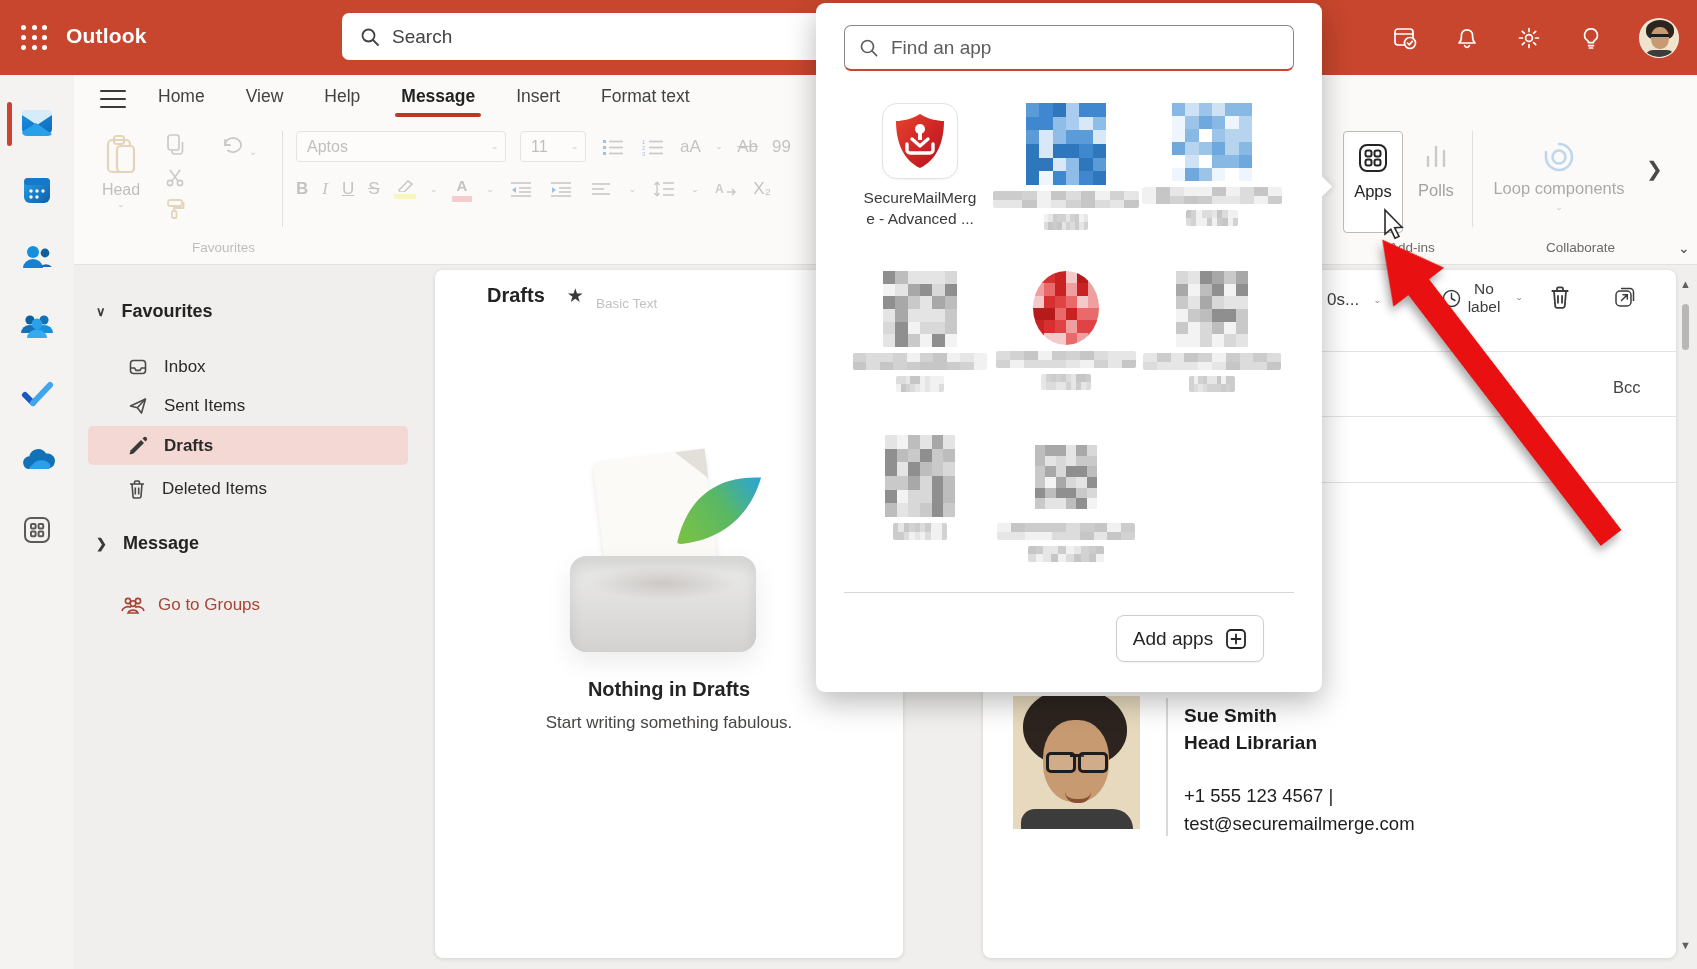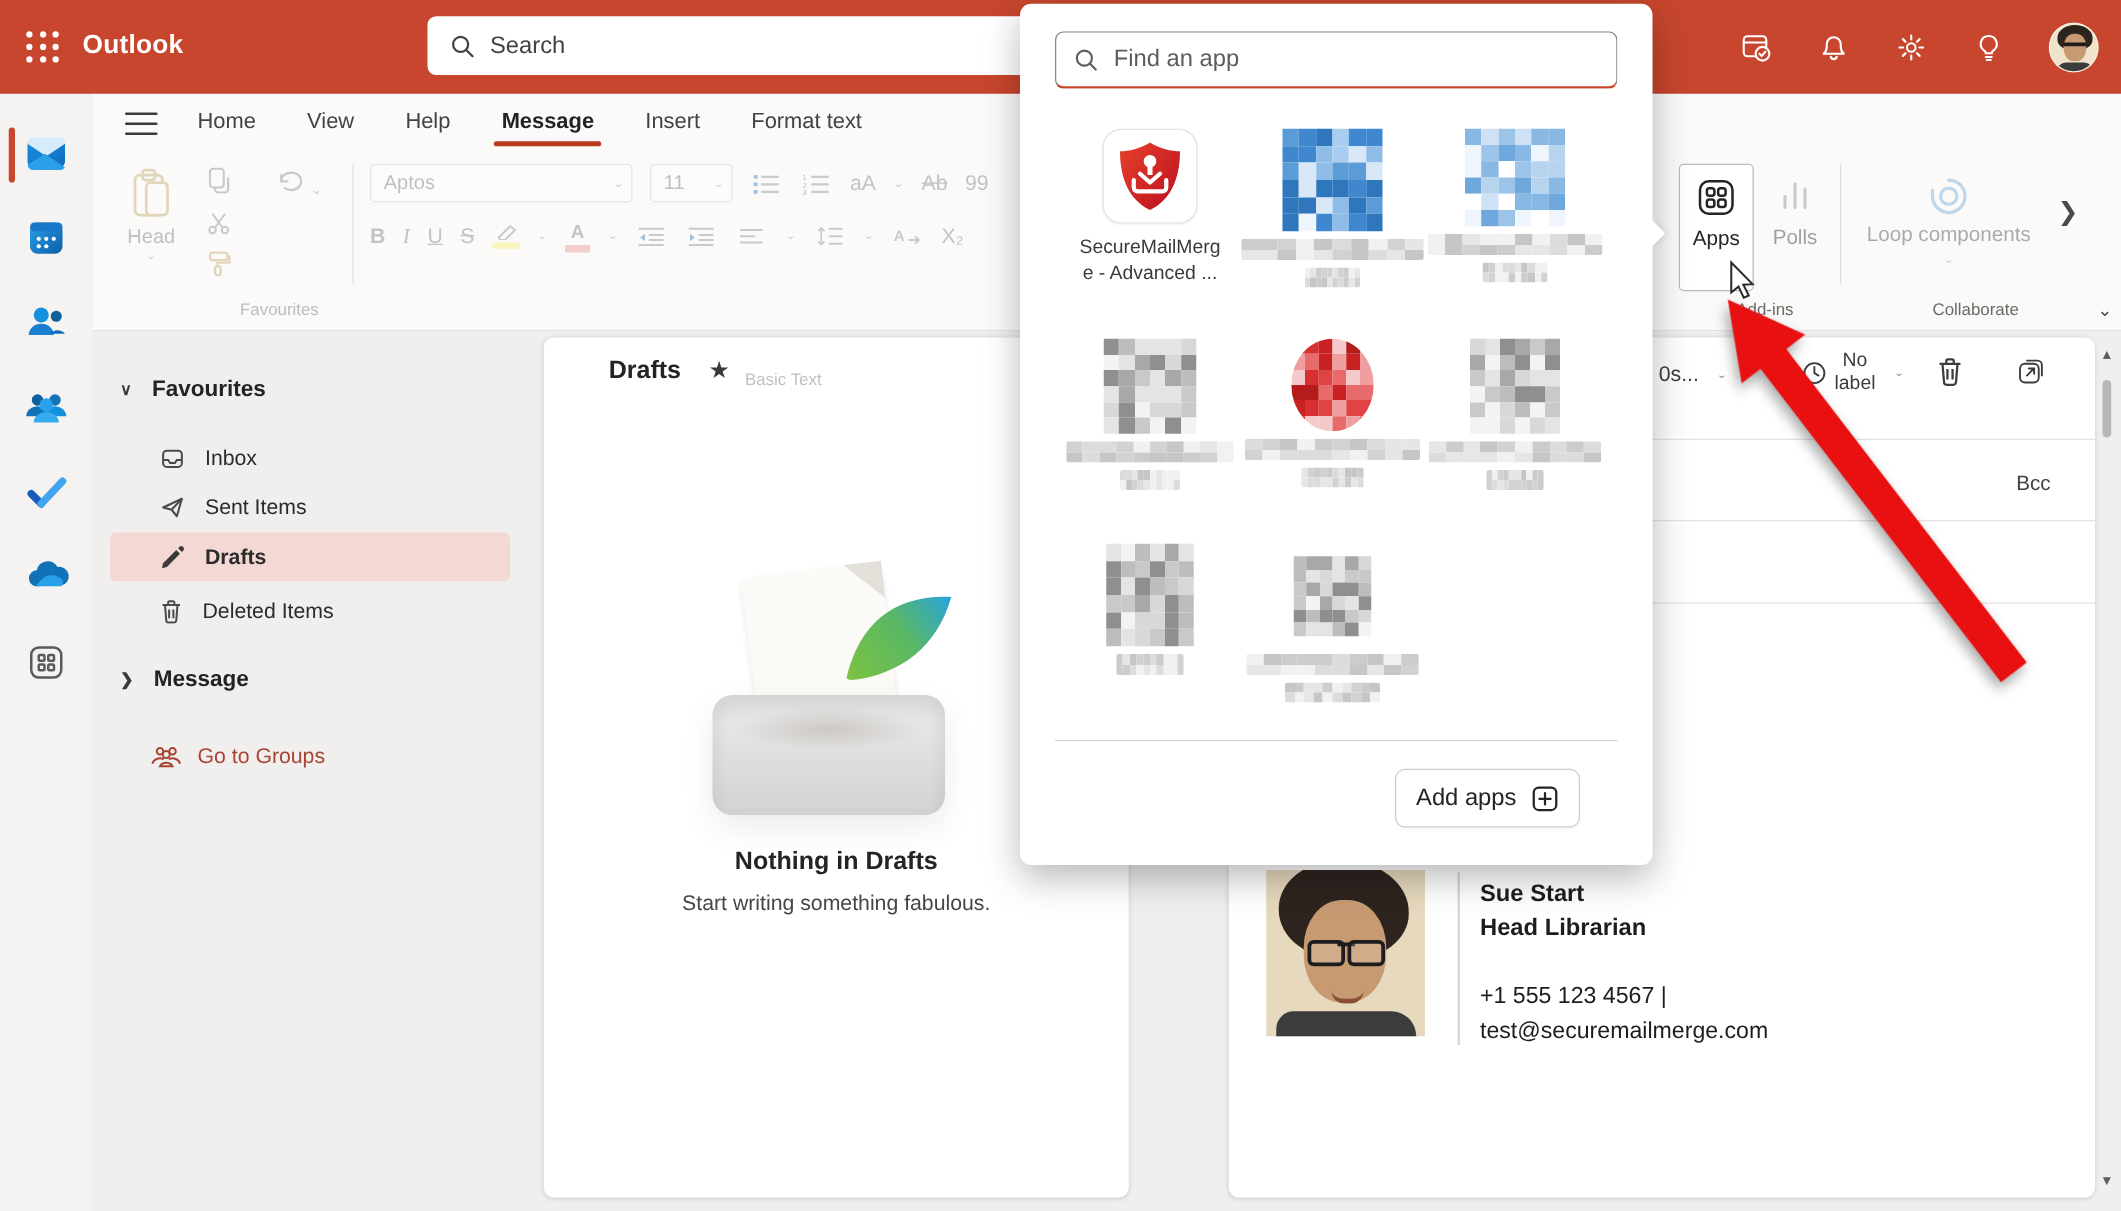--- a/index.html
+++ b/index.html
@@ -610,21 +610,21 @@
       <span class="hair"></span>
         <span class="face"></span>
       <span class="glasses">
           <i></i>
         </span>
       <span class="smile"></span>
         <span class="shirt"></span>
     </div>
     <div id="sig-vline"></div>
     <div id="sig-text">
-      <div id="sig-name">Sue Start</div>
+      <div id="sig-name">Sue Smith</div>
       <div id="sig-role">Head Librarian</div>
       <div id="sig-contact">
         <div>+1 555 123 4567  |</div>
         <div>test@securemailmerge.com</div>
       </div>
     </div>
   </div>
 </section>
 
 <div id="vscroll">

